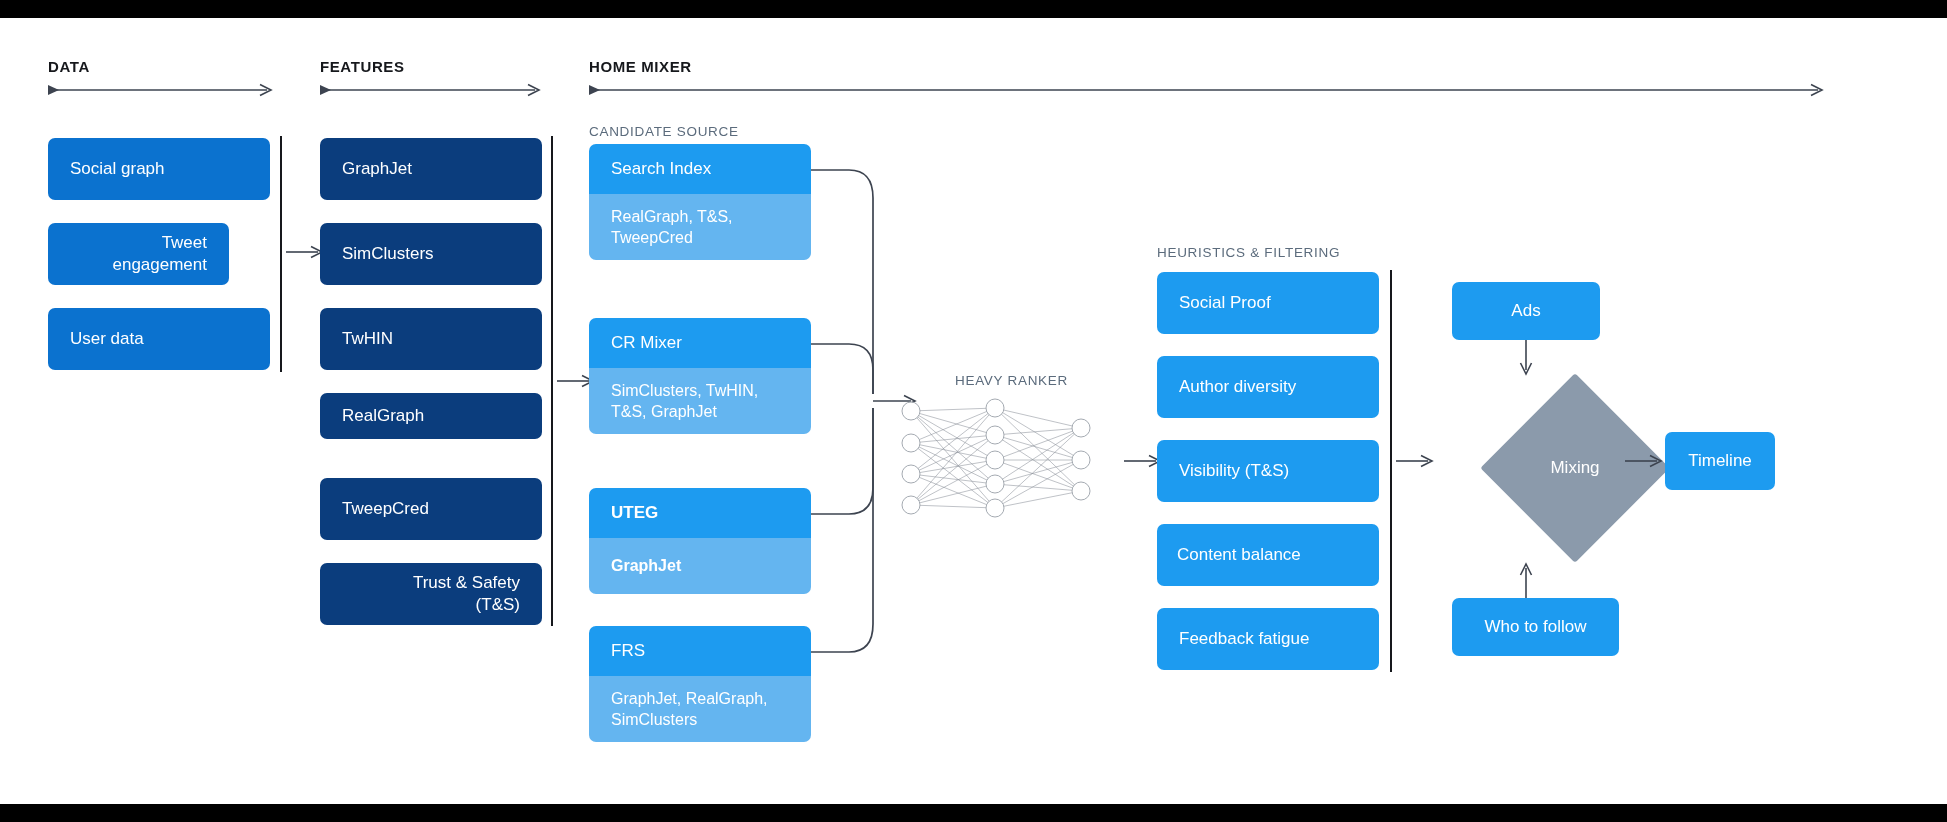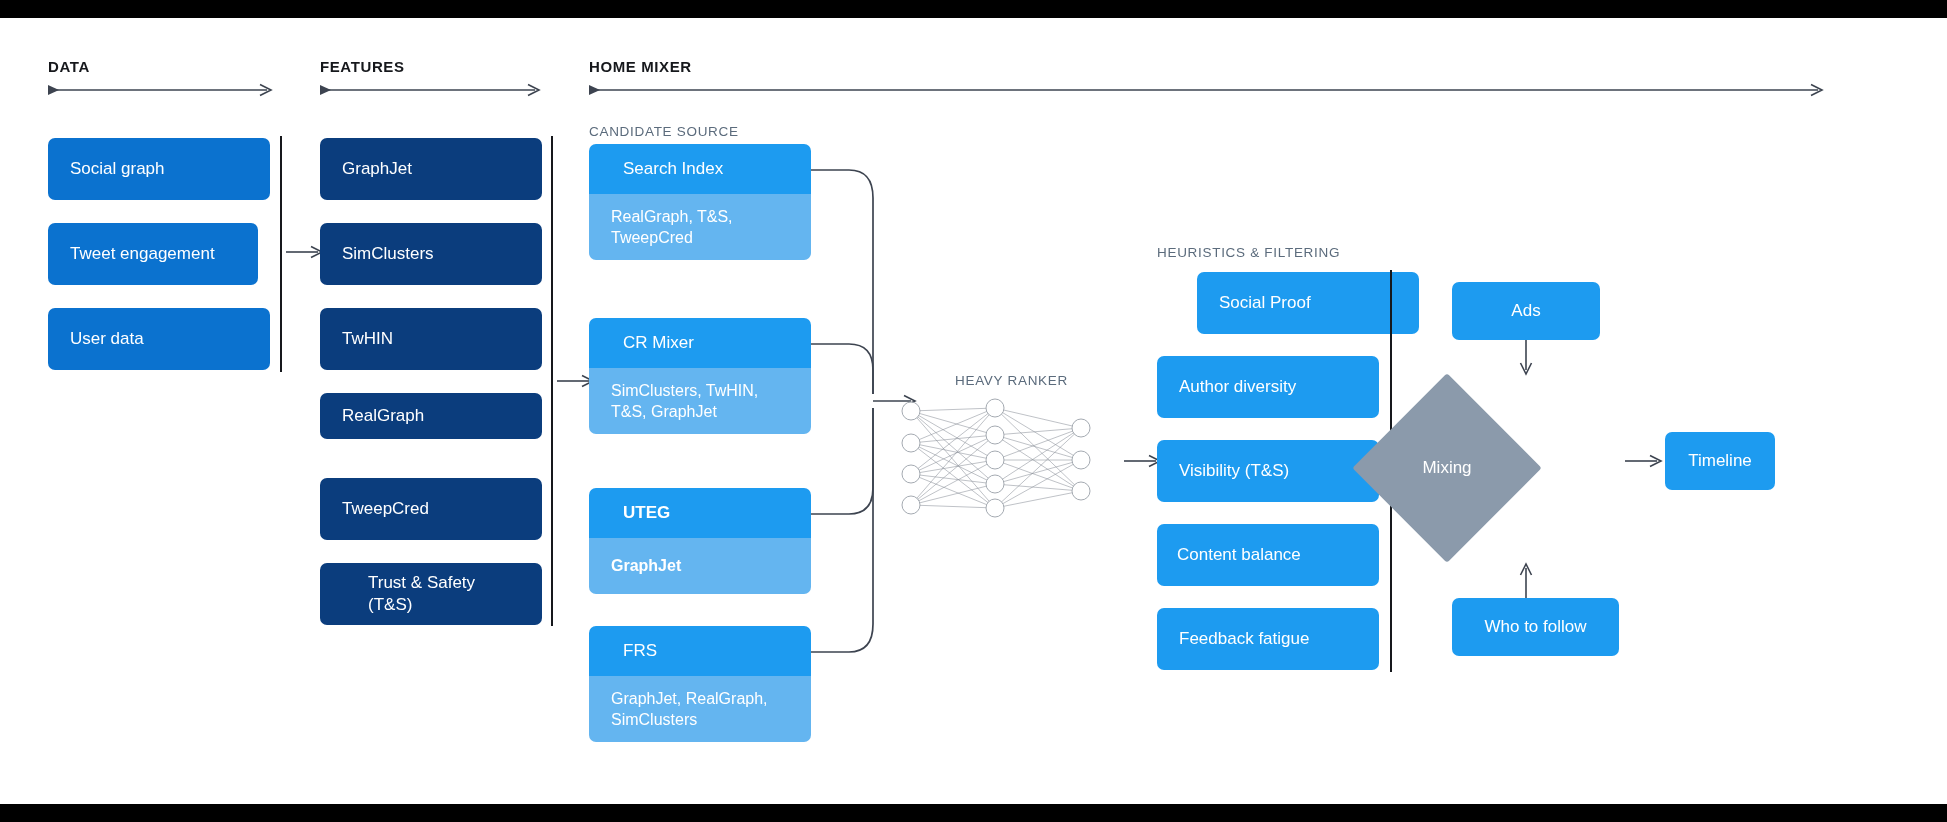--- a/index.html
+++ b/index.html
@@ -48,35 +48,36 @@
   
   .box {
     position: absolute;
     display: flex;
     align-items: center;
     border-radius: 7px;
     color: #ffffff;
     font-size: 17px;
     line-height: 1.32;
     padding: 0 22px;
+    text-align: right;
   }
   .box.data { background: #0b72cf; }
   .box.feature { background: #0b3d7d; }
   .box.heur { background: #1d9bf0; }
   .box.plain { background: #1d9bf0; justify-content: center; padding: 0 14px; }
 
   
   .cs-card { position: absolute; border-radius: 7px; overflow: hidden; }
   .cs-head {
     background: #1d9bf0;
     color: #fff;
     font-size: 17px;
     display: flex;
     align-items: center;
-    padding: 0 34px;
+    padding: 0 22px;
     height: 50px;
   }
   .cs-body {
     background: #64b5f0;
     color: #ffffff;
     font-size: 16px;
     line-height: 1.33;
     display: flex;
     align-items: center;
     padding: 0 22px;
@@ -147,21 +148,21 @@
       </svg>
     </div>
 
     <div class="sub-label" style="left:589px; top:106px;">CANDIDATE SOURCE</div>
     <div class="sub-label" style="left:1157px; top:227px;">HEURISTICS &amp; FILTERING</div>
     <div class="ranker-label" style="left:955px; top:355px;">HEAVY RANKER</div>
 
     <div class="box data" style="left:48px; top:120px; width:222px; height:62px;">
       <span>Social graph</span>
     </div>
-    <div class="box data" style="left:48px; top:205px; width:210px; height:62px;">
+    <div class="box data" style="left:48px; top:205px; width:181px; height:62px;">
       <span>Tweet engagement</span>
     </div>
     <div class="box data" style="left:48px; top:290px; width:222px; height:62px;">
       <span>User data</span>
     </div>
 
     <div class="vline" style="left:280px; top:118px; height:236px;"></div>
     <div class="conn" style="left:286px; top:228px;">
       <svg width="40" height="12" viewBox="0 0 40 12">
         <line x1="0" y1="6" x2="32" y2="6" stroke="#3d4450" stroke-width="1.6"></line>
@@ -291,21 +292,21 @@
       </svg>
     </div>
 
     <div class="conn" style="left:1124px; top:437px;">
       <svg width="40" height="12" viewBox="0 0 40 12">
         <line x1="0" y1="6" x2="32" y2="6" stroke="#3d4450" stroke-width="1.6"></line>
         <polyline points="25,0.5 36,6 25,11.5" fill="none" stroke="#3d4450" stroke-width="1.6"></polyline>
       </svg>
     </div>
 
-    <div class="box heur" style="left:1157px; top:254px; width:222px; height:62px;margin-left:40px;">
+    <div class="box heur" style="left:1157px; top:254px; width:222px; height:62px;">
       <span>Social Proof</span>
     </div>
     <div class="box heur" style="left:1157px; top:338px; width:222px; height:62px;">
       <span>Author diversity</span>
     </div>
     <div class="box heur" style="left:1157px; top:422px; width:222px; height:62px;">
       <span>Visibility (T&amp;S)</span>
     </div>
     <div class="box heur" style="left:1157px; top:506px; width:222px; height:62px;padding-left:20px;">
       <span>Content balance</span>
@@ -325,21 +326,21 @@
     <div class="box plain" style="left:1452px; top:264px; width:148px; height:58px;">
       <span>Ads</span>
     </div>
     <div class="conn" style="left:1520px; top:322px;">
       <svg width="12" height="38" viewBox="0 0 12 38">
         <line x1="6" y1="0" x2="6" y2="30" stroke="#3d4450" stroke-width="1.6"></line>
         <polyline points="0.5,23 6,34 11.5,23" fill="none" stroke="#3d4450" stroke-width="1.6"></polyline>
       </svg>
     </div>
 
-    <div class="diamond-wrap" style="left:1352px; top:355px; width:190px; height:190px;">
+    <div class="diamond-wrap" style="left:1480px; top:355px; width:190px; height:190px;">
       <div class="diamond" style="left:28px; top:28px; width:134px; height:134px;"></div>
       <div class="diamond-label">Mixing</div>
     </div>
 
     <div class="conn" style="left:1520px; top:542px;">
       <svg width="12" height="38" viewBox="0 0 12 38">
         <line x1="6" y1="38" x2="6" y2="8" stroke="#3d4450" stroke-width="1.6"></line>
         <polyline points="0.5,15 6,4 11.5,15" fill="none" stroke="#3d4450" stroke-width="1.6"></polyline>
       </svg>
     </div>

